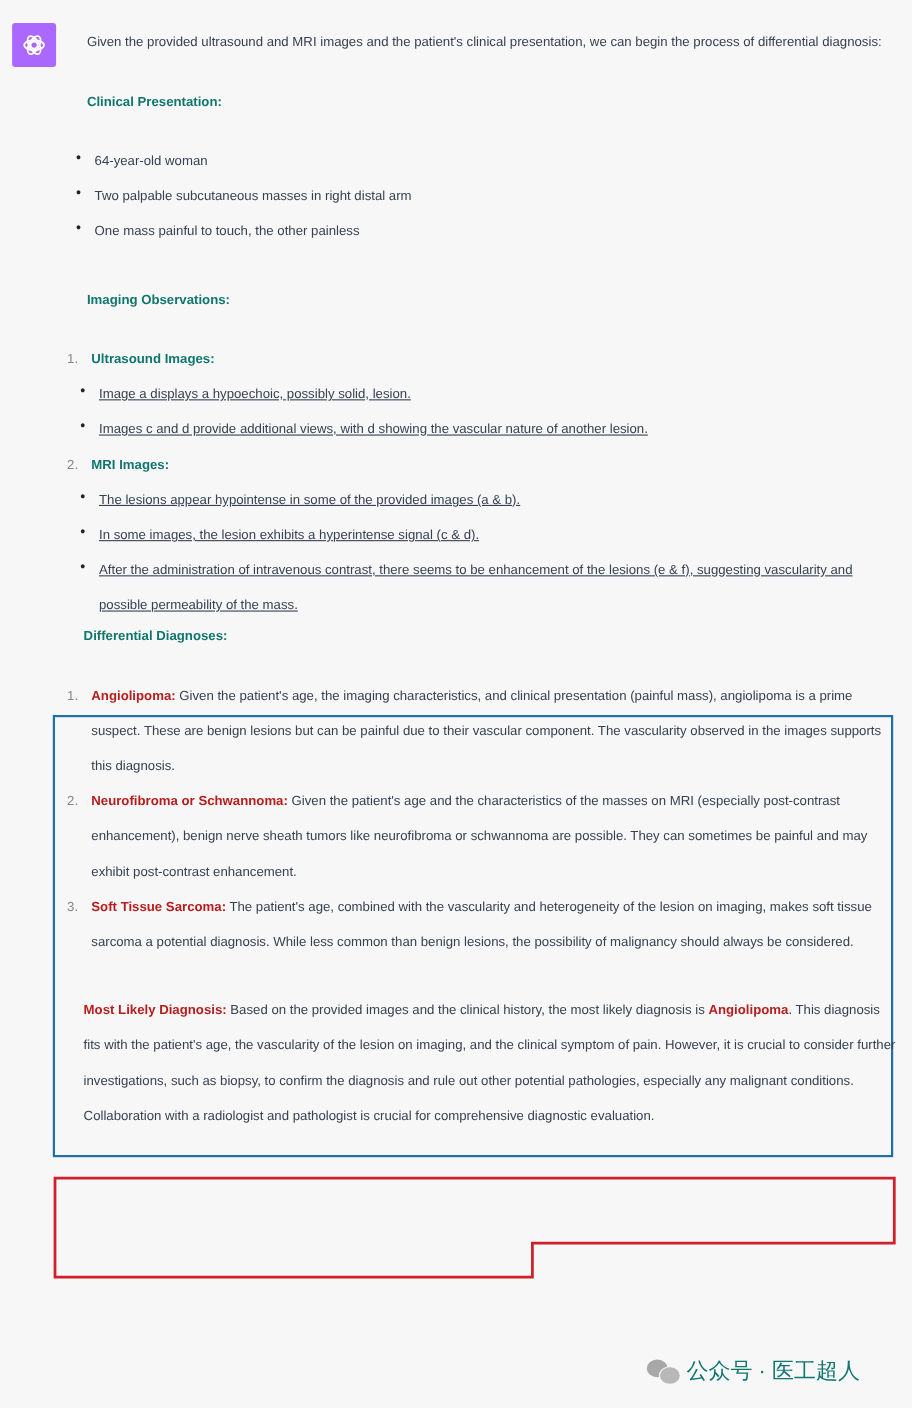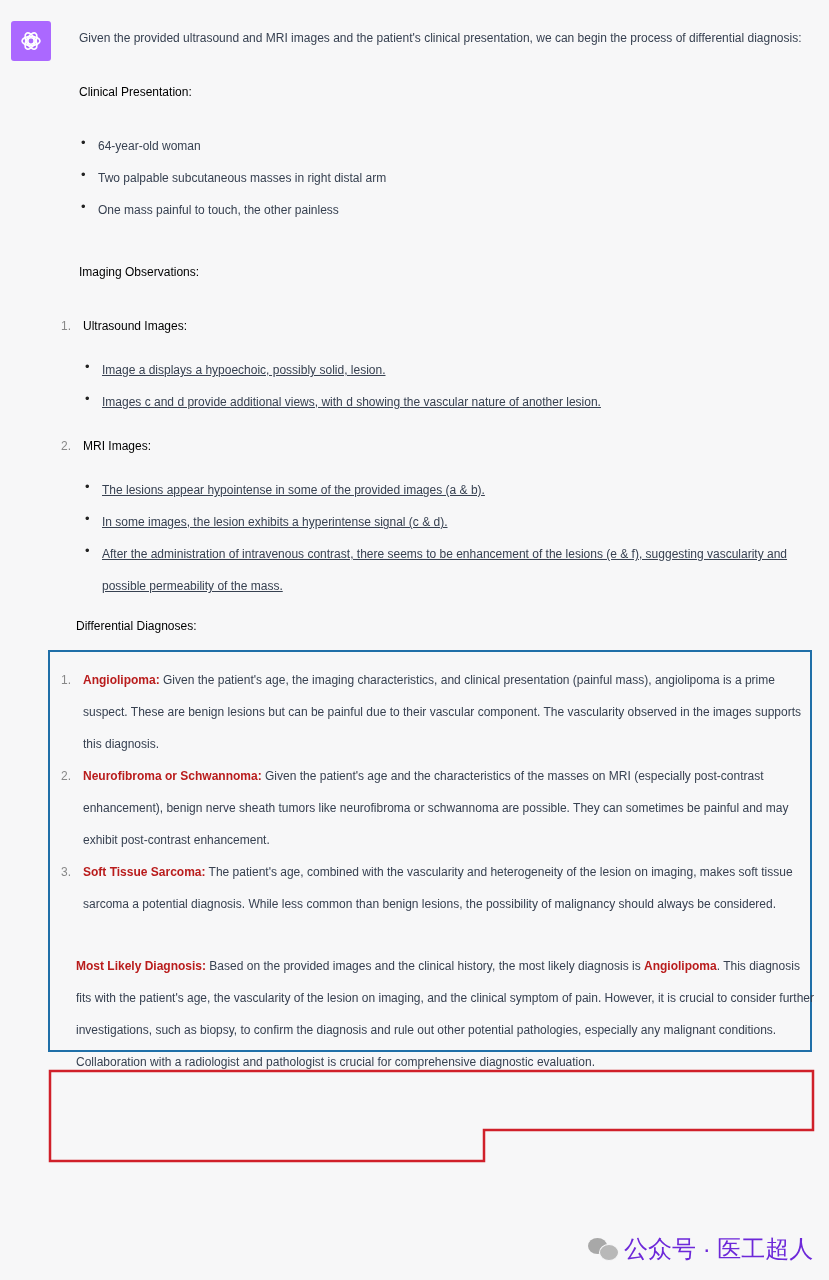--- a/index.html
+++ b/index.html
@@ -1,29 +1,29 @@
 <!DOCTYPE html>
 <html><head>
 <meta charset="utf-8">
 <style>
   html, body { margin:0; padding:0; }
   body { width:829px; height:1280px; background:#f7f7f8; font-family:"Liberation Sans", sans-serif; color:#374151; position:relative; overflow:hidden; }
   .avatar { position:absolute; left:11px; top:21px; width:40px; height:40px; background:#ab68ff; border-radius:3px; display:flex; align-items:center; justify-content:center; }
   .content { position:absolute; left:79px; top:22px; width:735px; font-size:12px; line-height:32px; }
   p { margin:0; }
-  .h { font-weight:normal; color:#000000; }
-  ul.bul { list-style:none; margin:12px; padding:0; }
+  .h { font-weight:bold; color:#0f766e; }
+  ul.bul { list-style:none; margin:0; padding:0; }
   ul.bul li { position:relative; padding-left:7px; }
   ul.bul li::before { content:"•"; position:absolute; left:-10px; top:-3px; font-size:13px; color:#222; }
   ol.num { list-style:none; margin:0; padding:0; }
   ol.num > li { position:relative; padding-left:4px; }
   .n { position:absolute; left:-18px; color:#888; }
   .sub { margin-left:28px;text-decoration:underline; }
   .box-blue { position:absolute; left:48px; top:650px; width:764px; height:402px; border:2px solid #1f6fa8; box-sizing:border-box; }
-  .watermark { position:absolute; left:588px; top:1233px; font-size:24px; color:#6d28d9; display:flex; align-items:center; gap:6px; }
+  .watermark { position:absolute; left:588px; top:1233px; font-size:20px; color:#0f766e; display:flex; align-items:center; gap:6px; }
   .wm-icon { width:30px; height:22px; position:relative; }
   .b1,.b2 { position:absolute; border-radius:50%; background:#a8a8a8; }
   .b1 { left:0; top:0; width:19px; height:16px; }
   .b2 { left:11px; top:6px; width:18px; height:15px; background:#b8b8b8; border:1px solid #f7f7f8; }
   b { color:#b91c1c; }
 </style>
 </head>
 <body>
 
 <div class="avatar">

